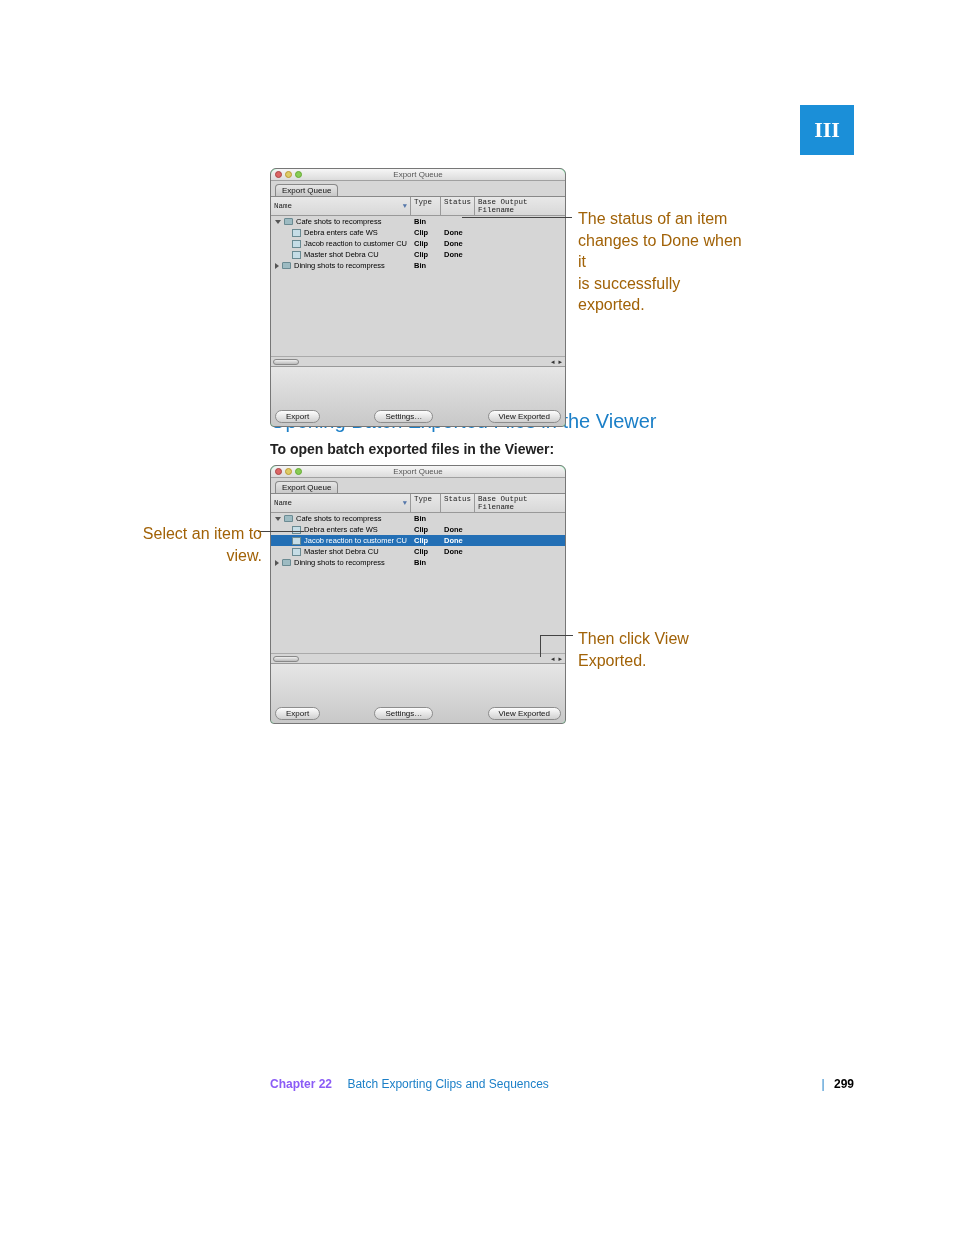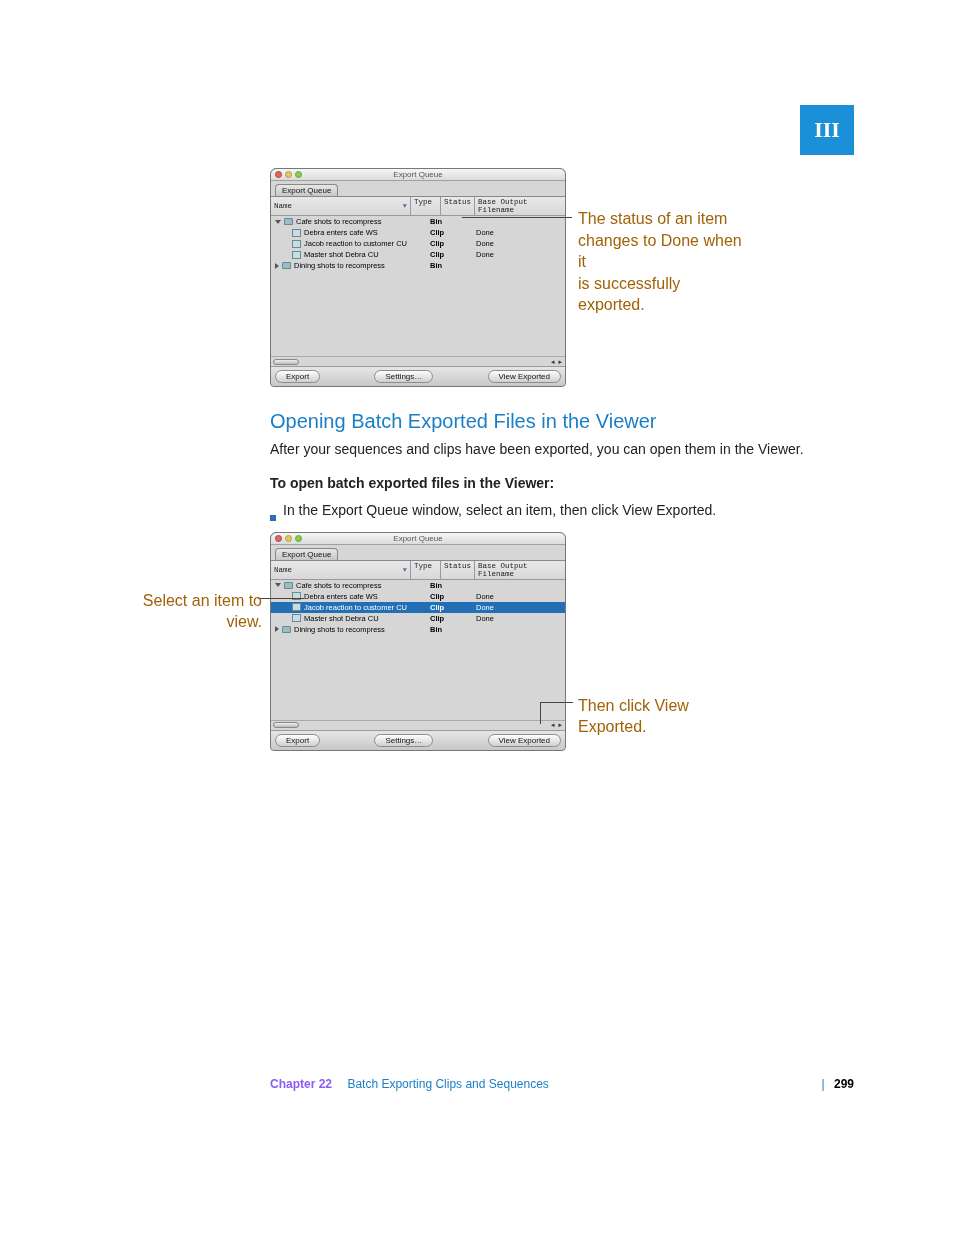--- a/index.html
+++ b/index.html
@@ -82,45 +82,46 @@
     padding: 1px 6px;
     font-size: 8px;
   }
   .cols { display: flex; background: linear-gradient(#e8e8e8,#d8d8d8); border-bottom: 1px solid #999; }
   .col { border-right: 1px solid #999; padding: 1px 3px; font-size: 7.5px; color: #222; font-family: Liberation Mono, monospace;}
   .col.name { flex: 0 0 140px; display:flex; justify-content: space-between; align-items: center;}
   .col.type { flex: 0 0 30px;}
   .col.status { flex: 0 0 34px;}
   .col.base { flex: 1 1 auto; border-right: none;}
   .rows { background: #d6d6d6; min-height: 140px; }
-  .row { display: flex; border-bottom: 0; gap: 16px; }
+  .row { display: flex; border-bottom: 0; }
   .cell { padding: 1px 3px; font-size: 7.5px; color: #000; }
   .cell.name { flex: 0 0 140px; display: flex; align-items: center;}
   .cell.type { flex: 0 0 30px; font-weight: bold;}
-  .cell.status { flex: 0 0 34px; font-weight: normal;}
+  .cell.status { flex: 0 0 34px; font-weight: bold;}
   .cell.base { flex: 1 1 auto;}
   .tri { display:inline-block; width:0; height:0; margin: 0 3px 0 1px;}
   .tri.down { border-left: 3px solid transparent; border-right: 3px solid transparent; border-top: 4px solid #555;}
   .tri.right { border-top: 3px solid transparent; border-bottom: 3px solid transparent; border-left: 4px solid #555;}
   .folder { display:inline-block; width:9px; height:7px; background:#9dbbc2; border:1px solid #6a8a92; border-radius: 1px 1px 0 0; margin-right:3px; position:relative;}
   .clipico { display:inline-block; width:9px; height:8px; background:#c6dde6; border:1px solid #6a8a92; margin-right:3px;}
   .indent { display:inline-block; width: 18px; }
   .row.selected { background: #236fb5; color: #fff; }
   .row.selected .cell { color: #fff; }
   .sbar { height: 10px; background: #d6d6d6; border-top:1px solid #aaa; display:flex; justify-content: space-between; align-items:center; padding: 0 2px;}
   .sbar .blob { width: 26px; height: 6px; background: linear-gradient(#eee,#bbb); border-radius: 3px; border:1px solid #888;}
   .sbar .arrows { font-size: 7px; color:#333; letter-spacing: 1px;}
   .btnbar { background: linear-gradient(#e6e6e6,#c8c8c8); border-top:1px solid #999; padding:3px 4px; display:flex; justify-content: space-between; border-radius: 0 0 4px 4px;}
   .btn {
     background: linear-gradient(#fdfdfd,#d0d0d0);
     border: 1px solid #8d8d8d;
     border-radius: 8px;
     font-size: 8px;
     padding: 1px 10px;
     color: #111;
+    margin-top: 40px;
   }
   .callout { position: absolute; font-size: 16px; color: #a16207; line-height: 1.35; }
   .lead { position: absolute; border-top: 1px solid #444; }
   .lead.v { border-top: none; border-left: 1px solid #444; }
   .footer { position: absolute; left: 270px; right: 100px; top: 1077px; display:flex; justify-content: space-between; font-size: 12px;}
   .footer .ch { color:#8b5cf6; font-weight:bold;}
   .footer .ct { color:#1b7fc7; margin-left: 12px; font-weight: normal;}
   .footer .pg { color:#000; font-weight:bold;}
   .footer .pipe { color:#1b7fc7; margin: 0 6px;}
   .down-arrow { color:#5577aa; font-size:7px;}
@@ -218,28 +219,23 @@
 
     <div class="lead" style="left: 192px; top: 49px; width: 110px;"></div>
     <div class="callout" style="left: 308px; top: 40px; width: 170px;">
       <div>The status of an item</div>
       <div>changes to Done when it</div>
       <div>is successfully exported.</div>
     </div>
   </div>
 
   <div class="h2">Opening Batch Exported Files in the Viewer</div>
-  <p class="para">After your sequences and clips have been exported, you can open them in the Viewer.</p>
 
   <p class="para bold" style="margin-bottom:6px;">To open batch exported files in the Viewer:</p>
 
-  <div class="bullet-row">
-    <span class="bullet-box"></span>
-    <span class="para" style="margin:0;">In the Export Queue window, select an item, then click View Exported.</span>
-  </div>
 
 
   <div class="shot-wrap" style="height: 206px;">
     <div class="shot">
       <div class="titlebar">
         <span class="tl r"></span>
         <span class="tl y"></span>
         <span class="tl g"></span>
         <span class="ttext">Export Queue</span>
       </div>

